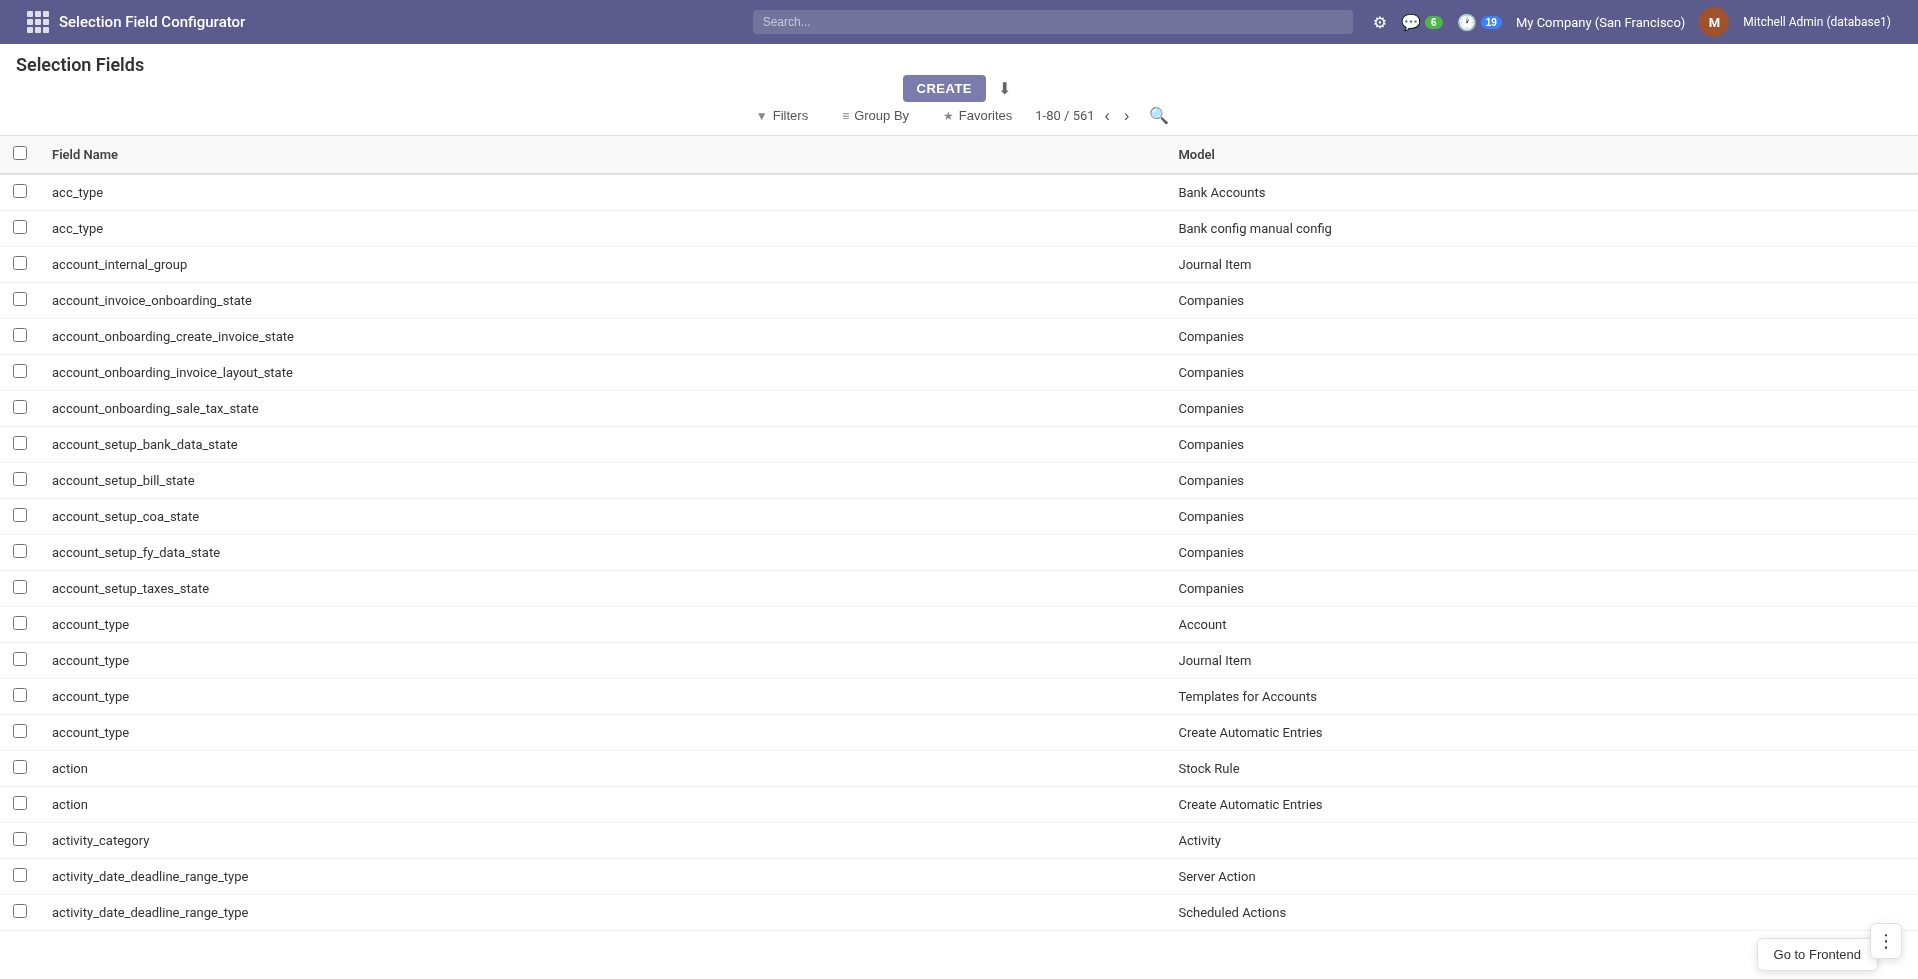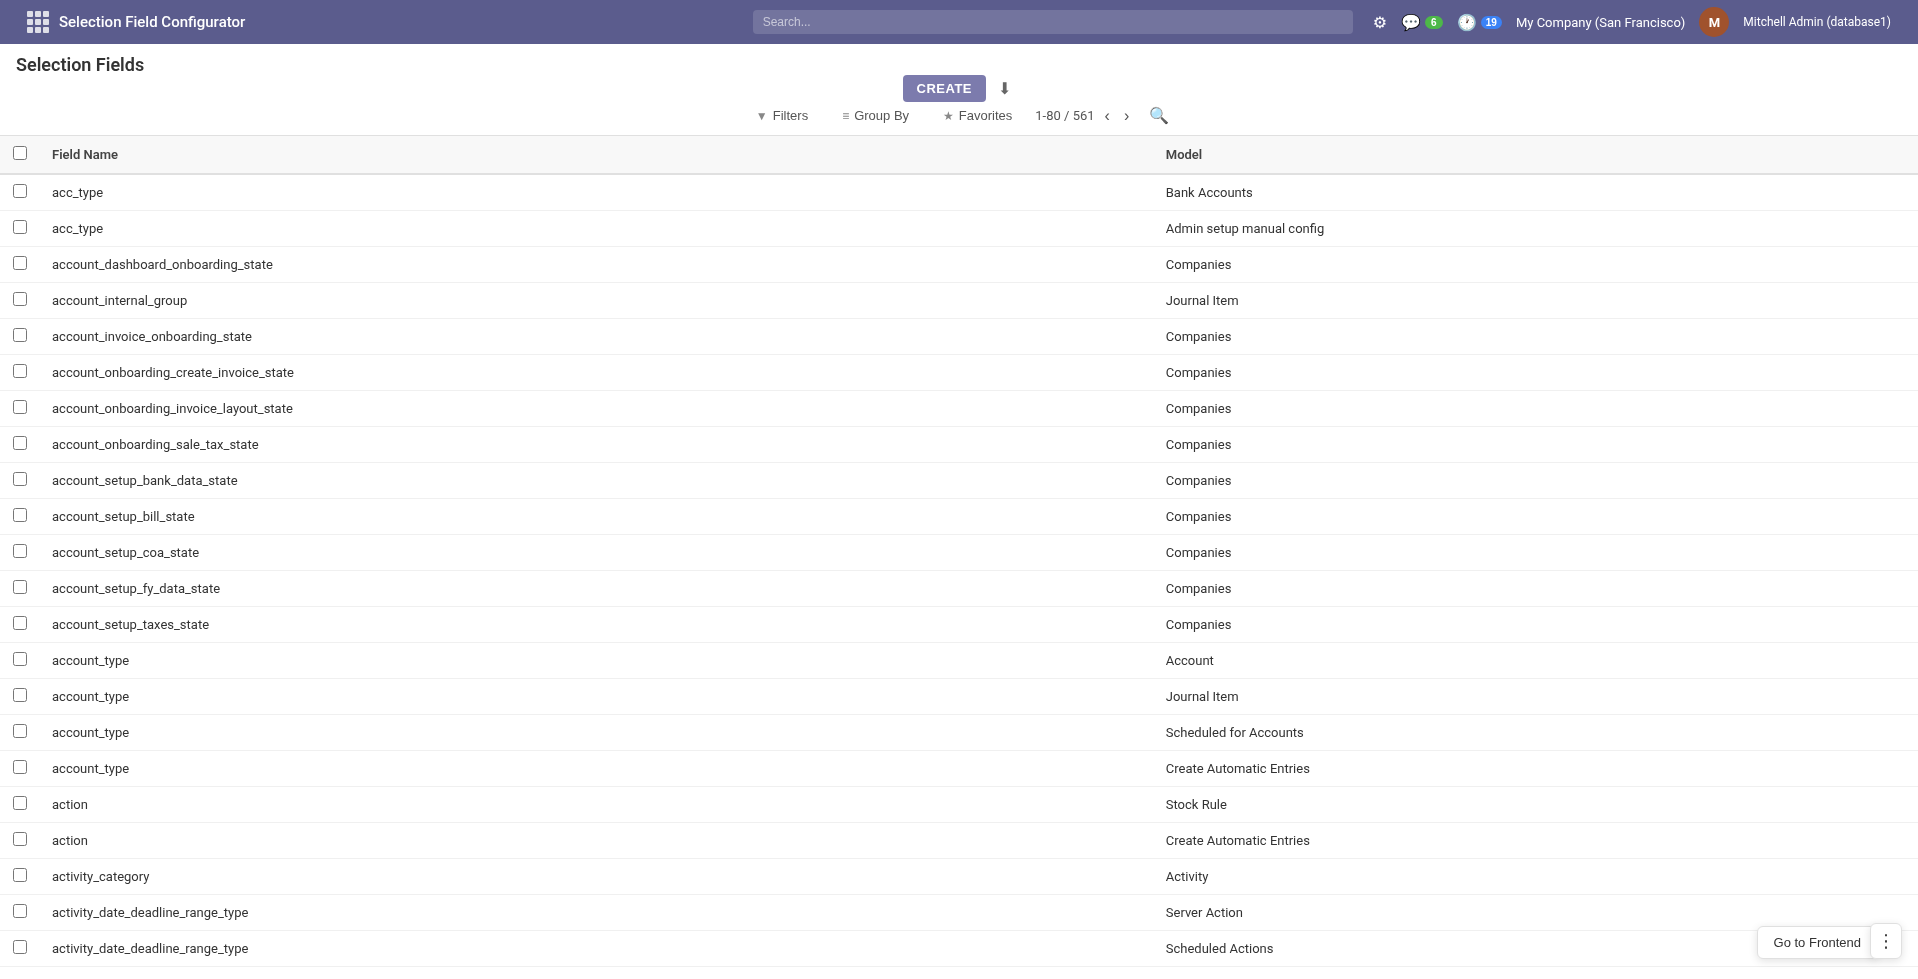--- a/index.html
+++ b/index.html
@@ -227,21 +227,21 @@
     }
     input[type="checkbox"] {
       cursor: pointer;
       width: 14px;
       height: 14px;
     }
 
     
     .goto-frontend {
       position: fixed;
-      bottom: 20px;
+      bottom: 8px;
       right: 40px;
       background: #fff;
       border: 1px solid #e0e0e0;
       border-radius: 6px;
       padding: 8px 16px;
       font-size: 13px;
       font-weight: 500;
       cursor: pointer;
       box-shadow: 0 2px 8px rgba(0,0,0,0.12);
       color: #333;
@@ -348,28 +348,21 @@
       <input type="checkbox" style="">
     </td>
     <td>acc_type</td>
     <td>Bank Accounts</td>
   </tr>
         <tr>
     <td class="checkbox-cell">
       <input type="checkbox" style="">
     </td>
     <td>acc_type</td>
-    <td>Admin setup manual config</td>
-  </tr>
-        <tr>
-    <td class="checkbox-cell">
-      <input type="checkbox" style="">
-    </td>
-    <td>account_dashboard_onboarding_state</td>
-    <td>Companies</td>
+    <td>Bank config manual config</td>
   </tr>
         <tr>
     <td class="checkbox-cell">
       <input type="checkbox" style="">
     </td>
     <td>account_internal_group</td>
     <td>Journal Item</td>
   </tr>
         <tr>
     <td class="checkbox-cell">
@@ -446,21 +439,21 @@
       <input type="checkbox" style="">
     </td>
     <td>account_type</td>
     <td>Journal Item</td>
   </tr>
         <tr>
     <td class="checkbox-cell">
       <input type="checkbox" style="">
     </td>
     <td>account_type</td>
-    <td>Scheduled for Accounts</td>
+    <td>Templates for Accounts</td>
   </tr>
         <tr>
     <td class="checkbox-cell">
       <input type="checkbox" style="">
     </td>
     <td>account_type</td>
     <td>Create Automatic Entries</td>
   </tr>
         <tr>
     <td class="checkbox-cell">

